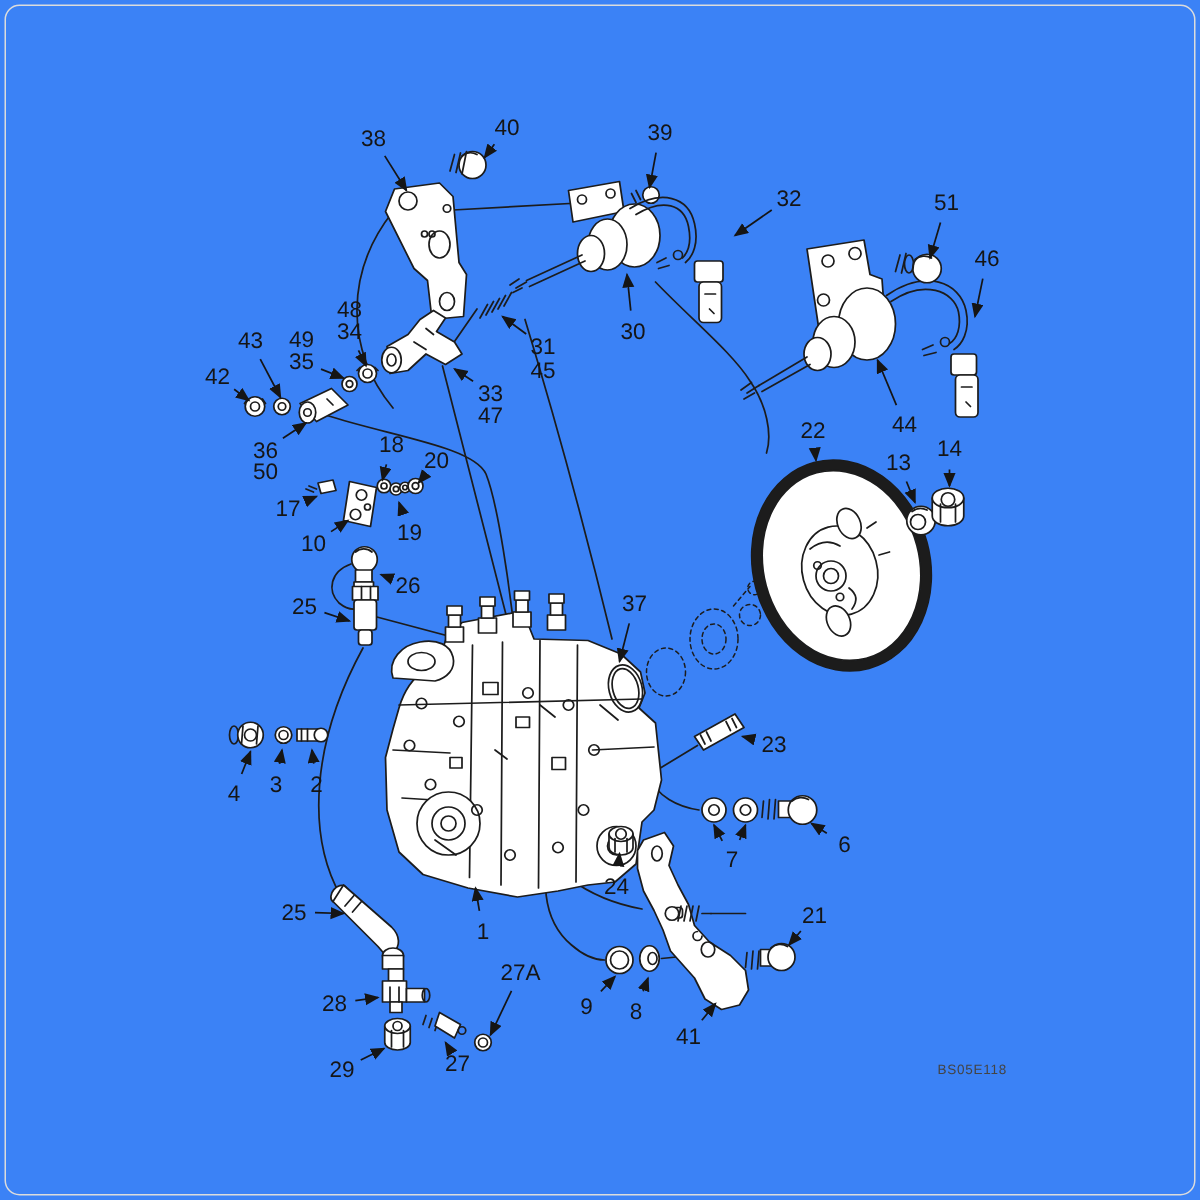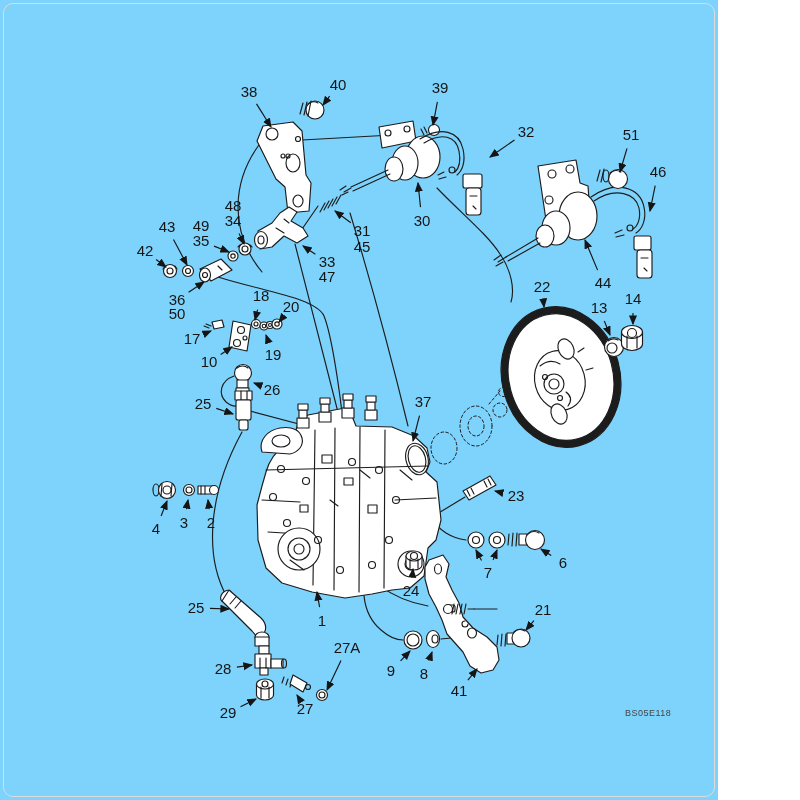--- a/index.html
+++ b/index.html
@@ -1,16 +1,16 @@
 <!DOCTYPE html>
 <html><head>
 <meta charset="utf-8">
 <style>
   html,body{margin:0;padding:0;background:#fff;}
-  .page{position:relative;width:718px;height:800px;background:#7dd3fc;overflow:hidden;
+  .page{position:relative;width:800px;height:800px;background:#3b82f6;overflow:hidden;
         font-family:"Liberation Sans", sans-serif;}
   .frame{position:absolute;inset:3px;border:1px solid #dcdcdc;border-radius:10px;pointer-events:none;}
   svg{position:absolute;left:0;top:0;}
   
   .art path,.art circle,.art ellipse,.art line,.art rect,.art polyline{
     stroke:#1c1c1c;stroke-width:1.15;fill:none;stroke-linecap:round;stroke-linejoin:round;}
   .art .f{fill:#ffffff;}
   .art .phantom{stroke-dasharray:2.6 2.4;stroke-width:1;}
   .art .teeth{stroke-width:7;stroke-dasharray:2.3 2.3;}
   .callout{font:15px "Liberation Sans", sans-serif;fill:#151515;text-anchor:middle;}

